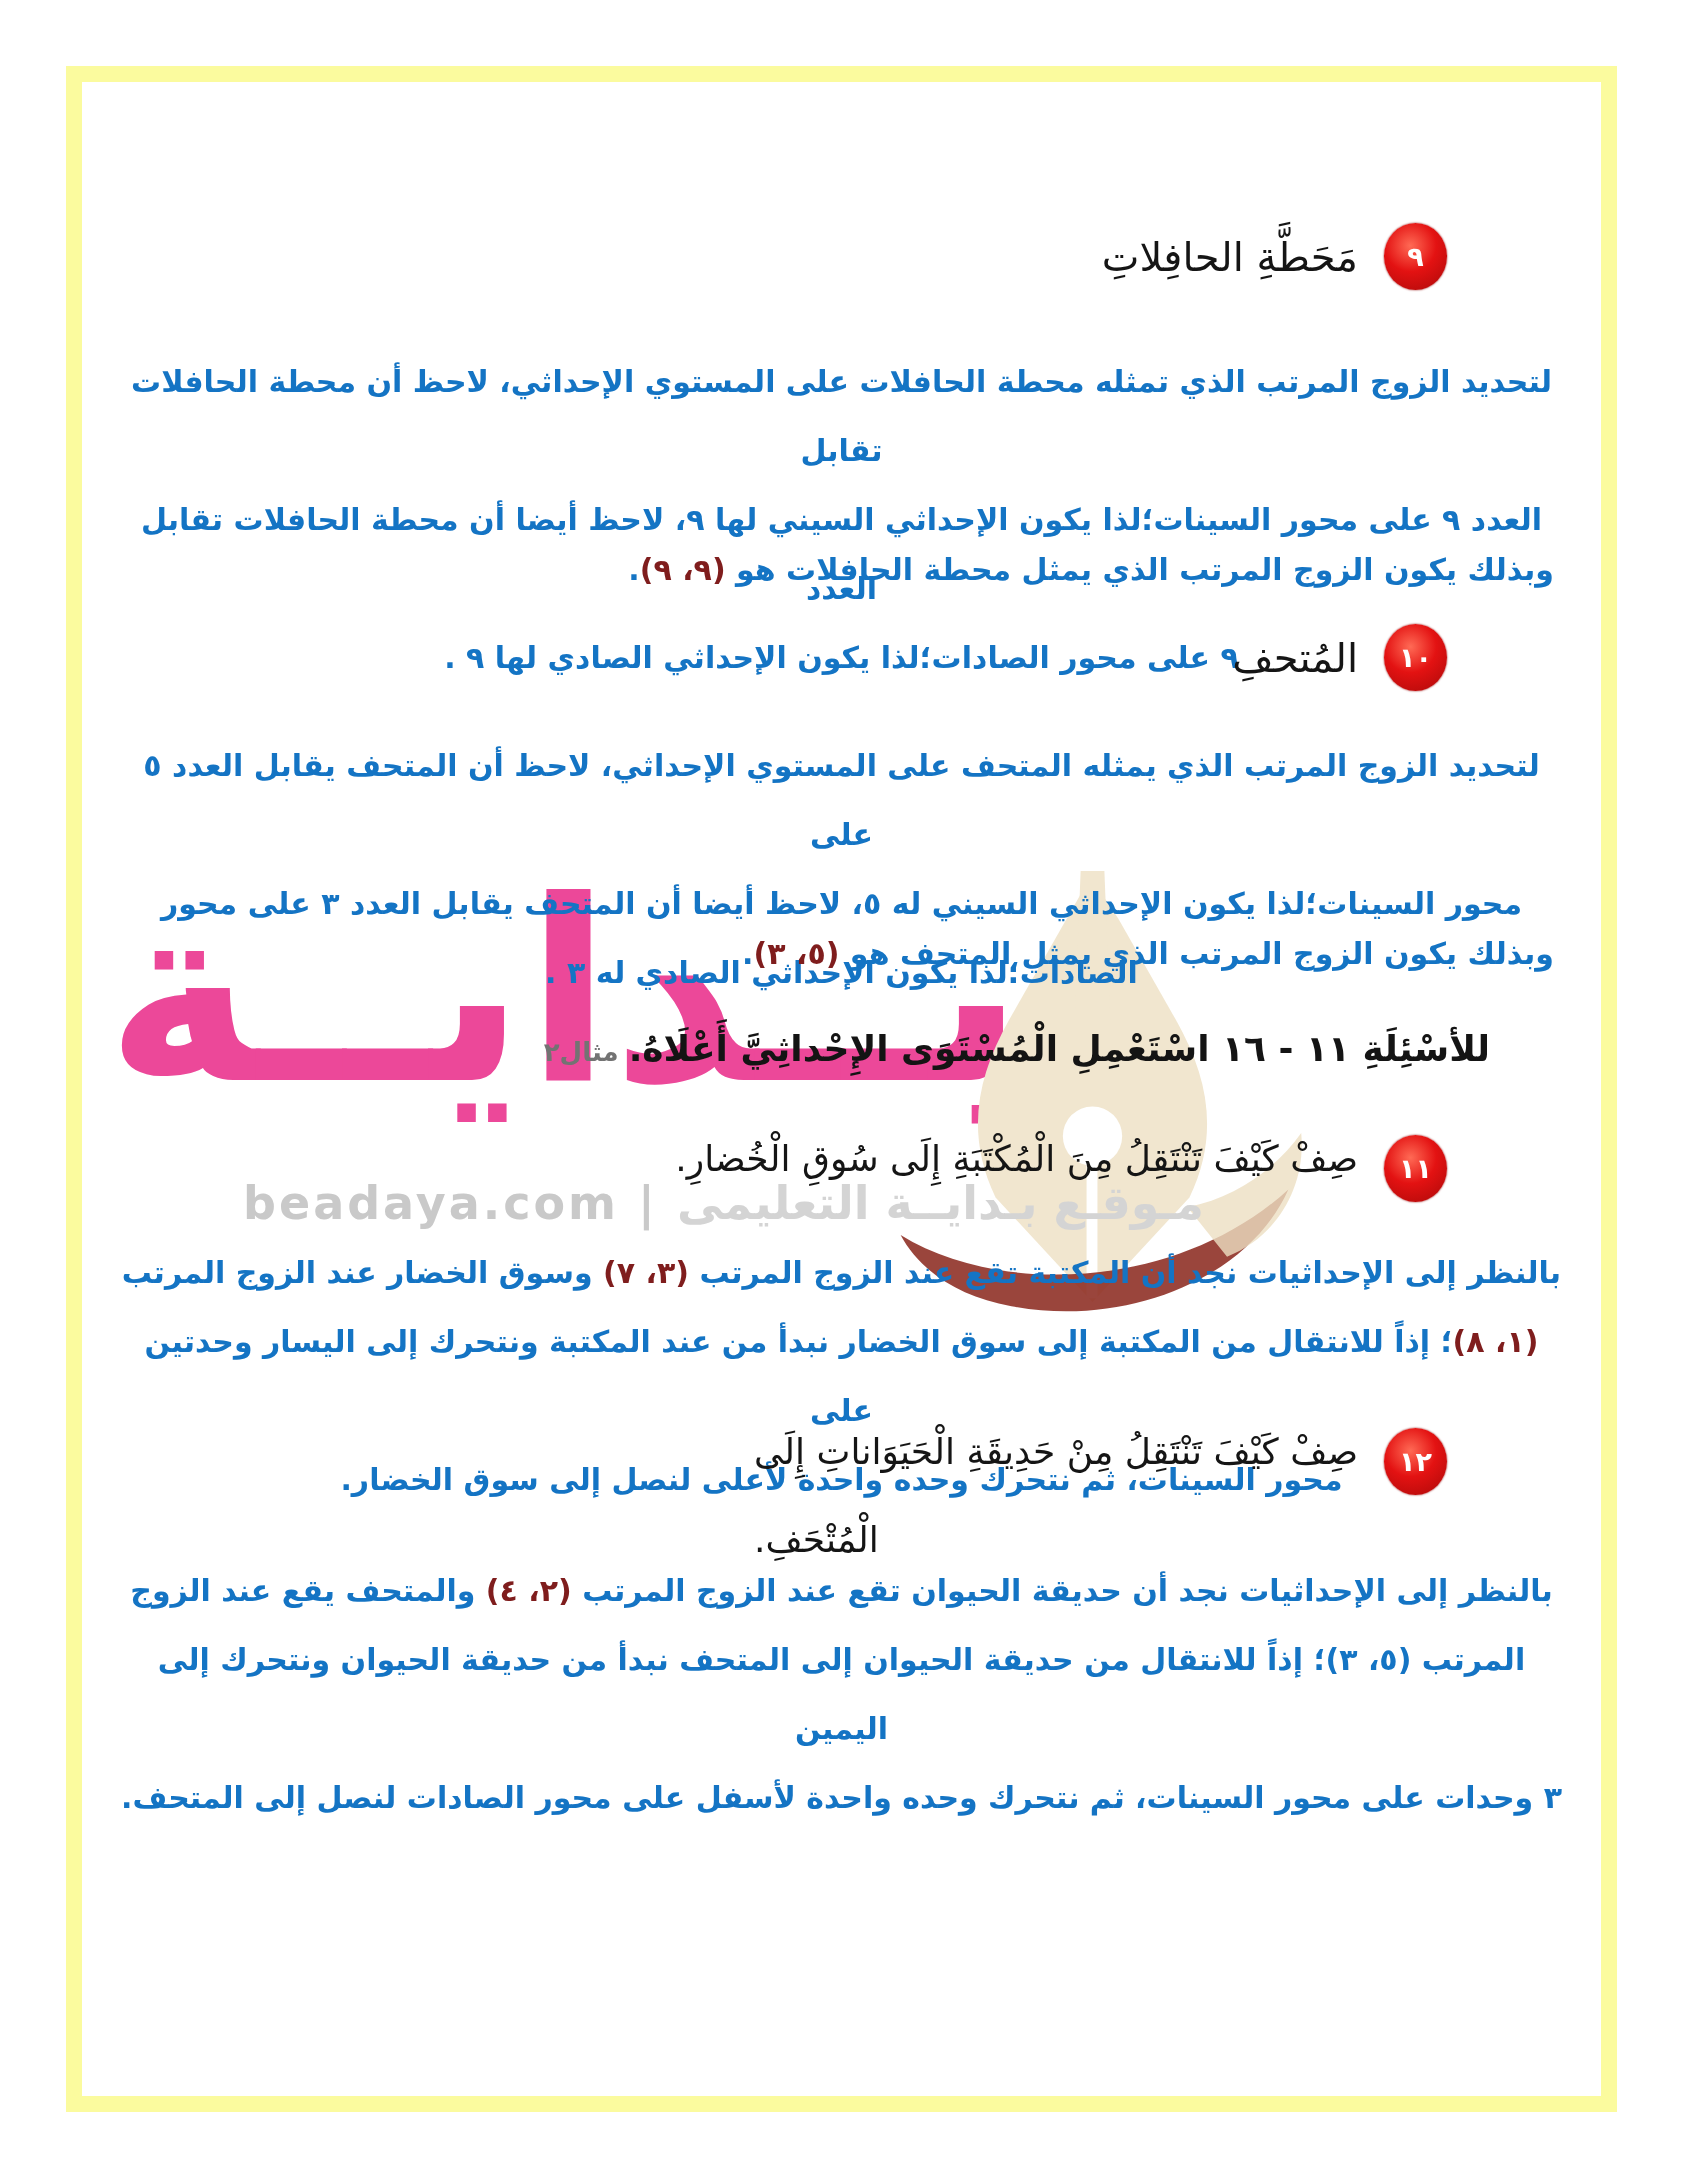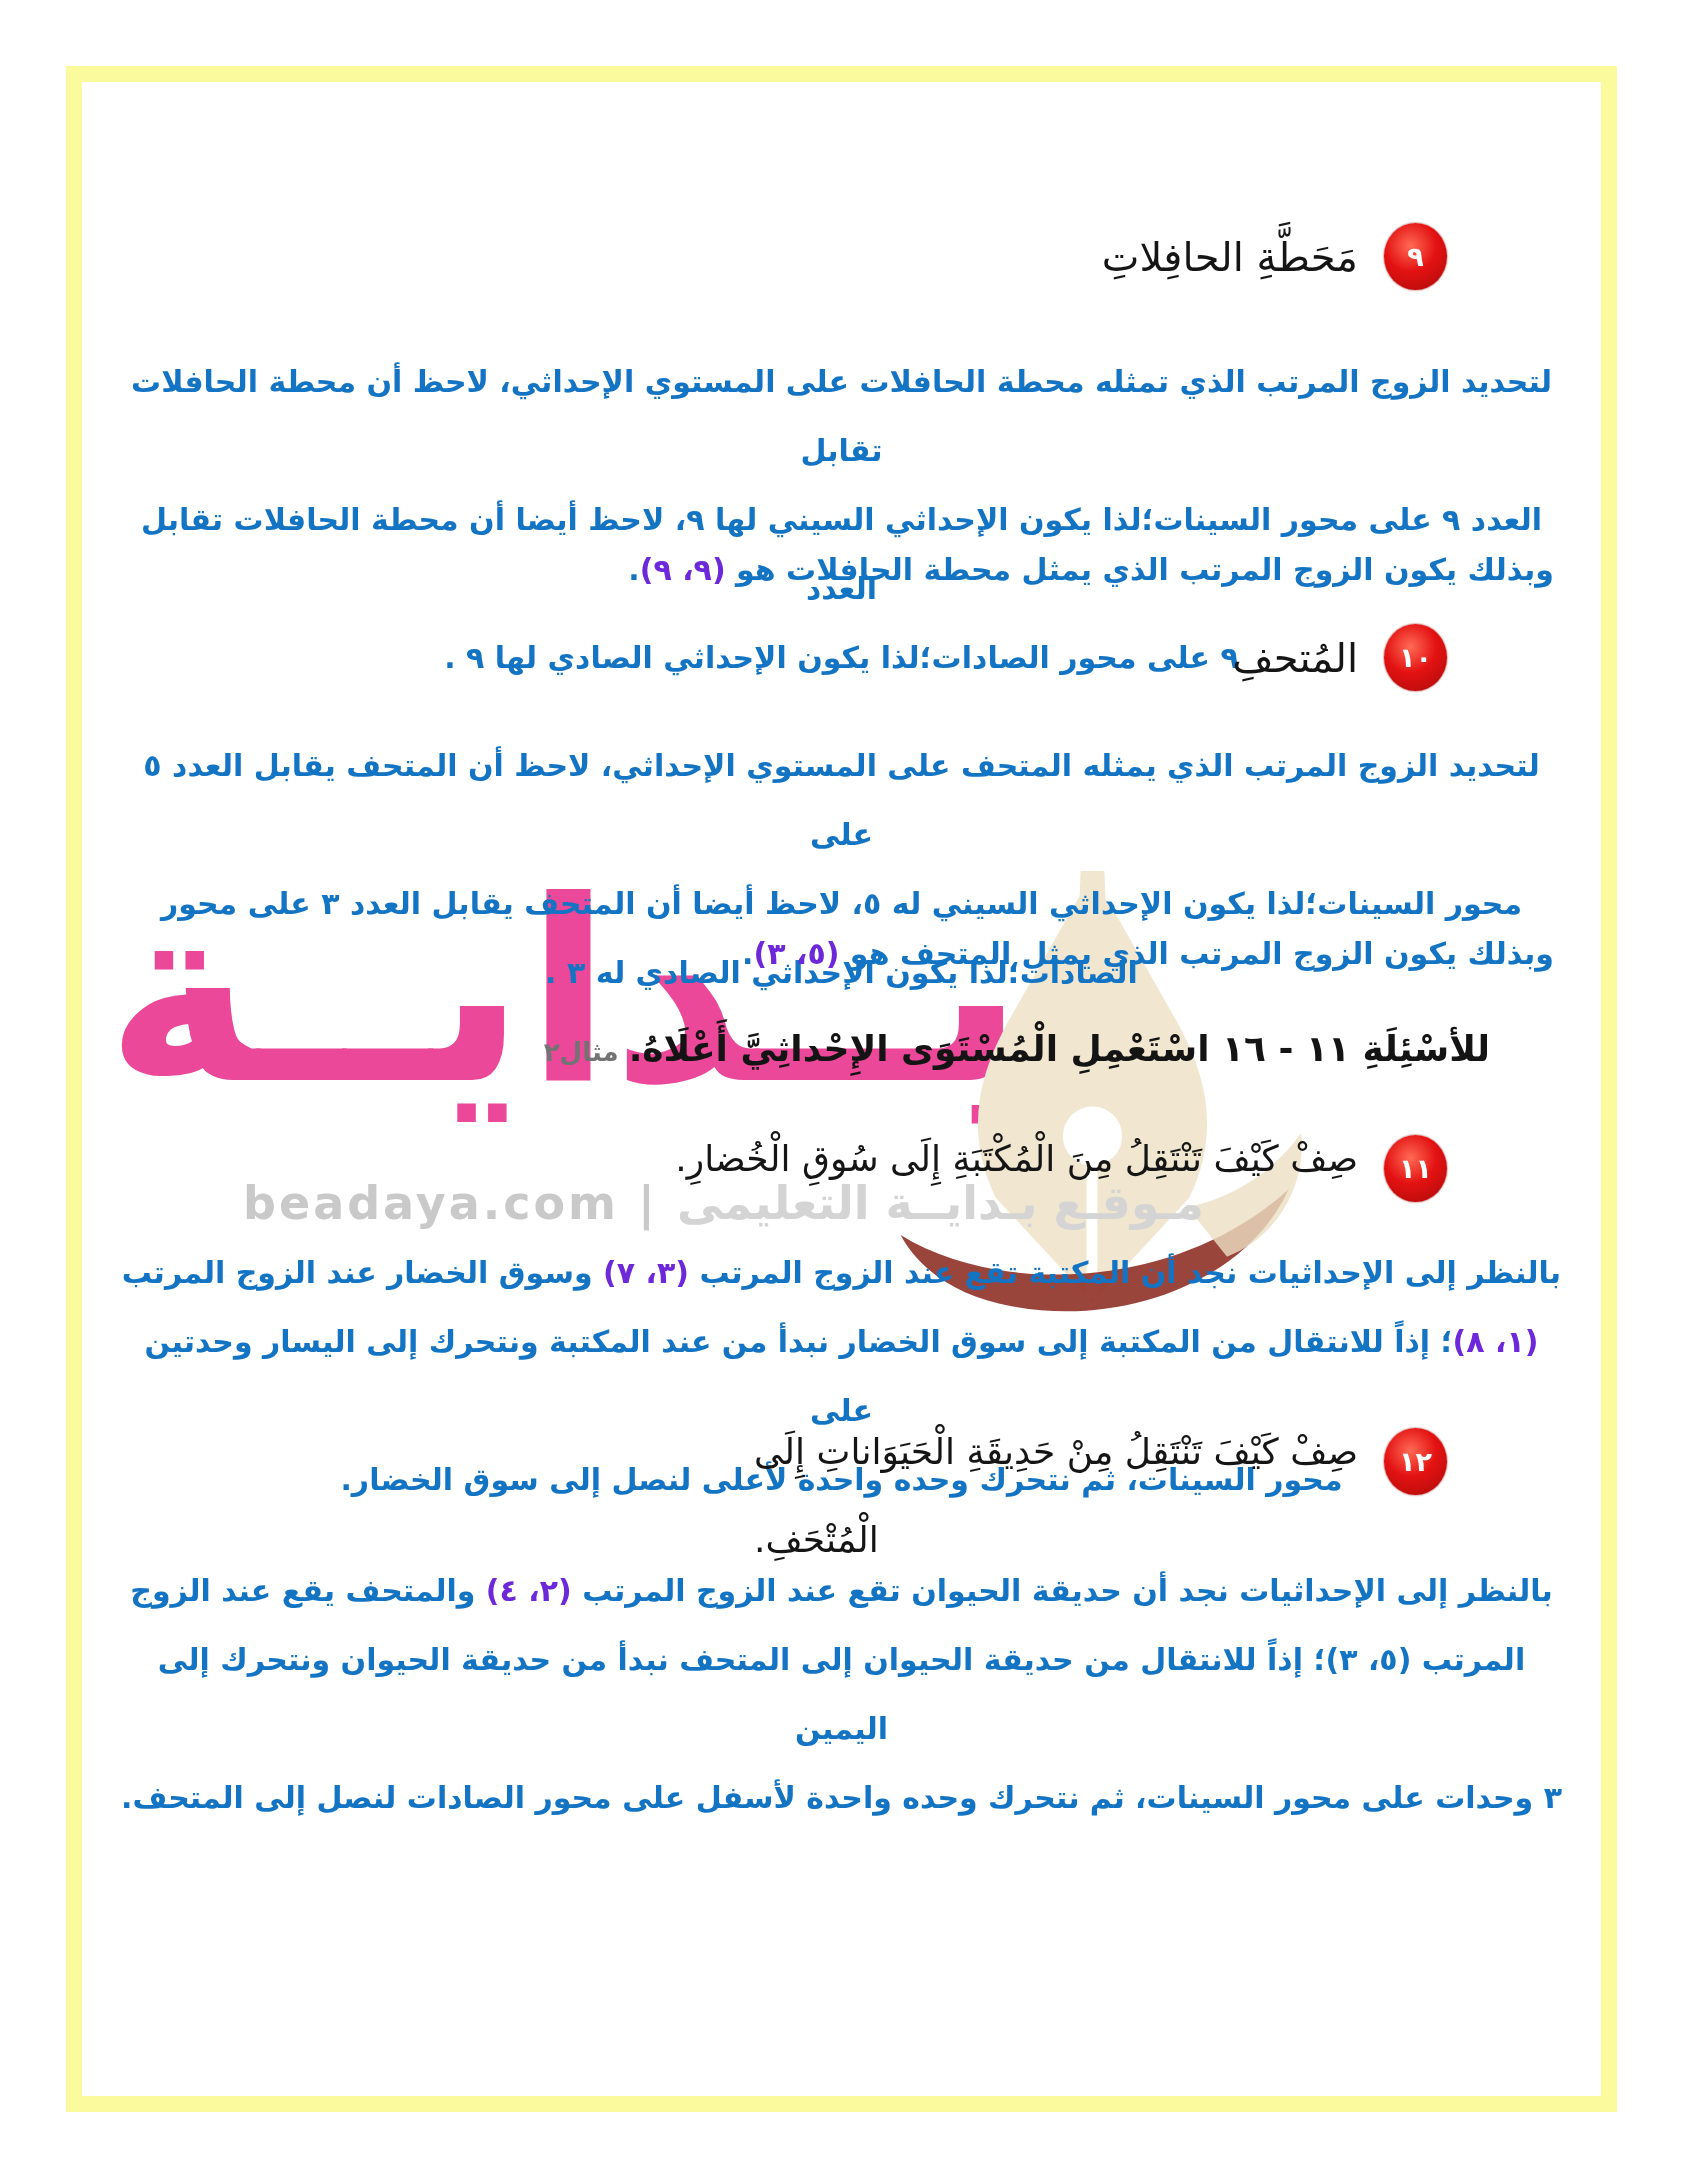--- a/index.html
+++ b/index.html
@@ -39,21 +39,21 @@
   }
   .bpara{
     left:117px;right:117px;direction:rtl;text-align:center;
     color:#1474c4;font-weight:bold;font-size:30px;line-height:69px;
   }
   .bline{display:block;}
   .bresult{
     left:117px;right:129px;direction:rtl;text-align:right;
     color:#1474c4;font-weight:bold;font-size:30px;line-height:69px;
   }
-  .red{color:#6d28d9;}
+  .red{color:#7f1d1d;}
   .instr{
     right:193px;direction:rtl;color:#141414;
     font-size:36px;font-weight:bold;line-height:1.5;white-space:nowrap;
   }
   .example-tag{color:#737373;font-size:26px;font-weight:bold;margin-right:10px;}
   .qrow{
     right:236px;display:flex;flex-direction:row;direction:rtl;
     align-items:flex-start;gap:26px;color:#151515;
   }
   .qtext{font-size:36px;line-height:1.55;direction:rtl;text-align:left;}

